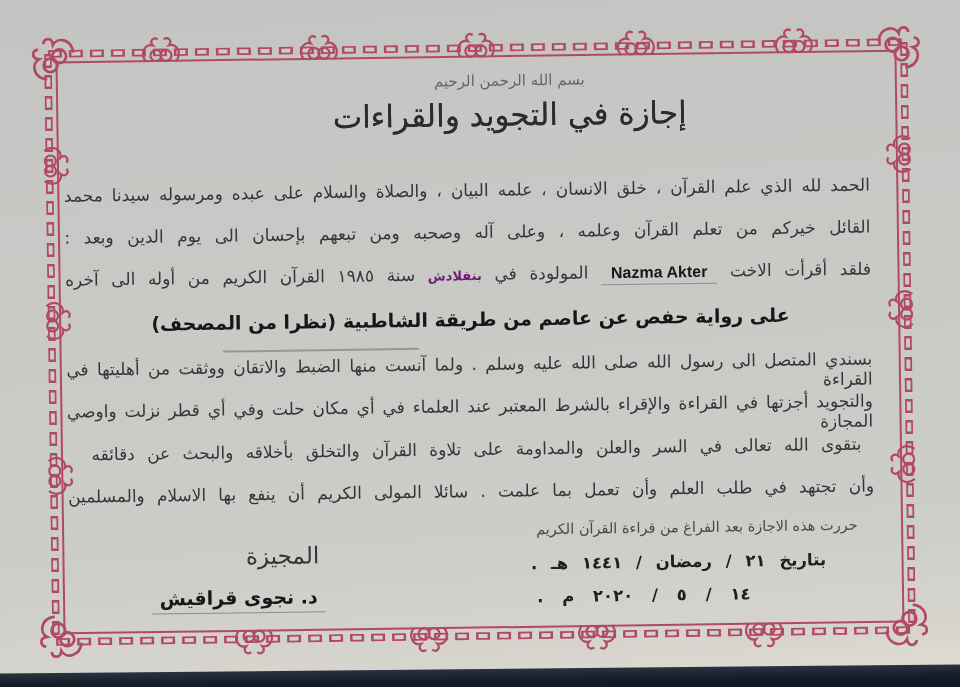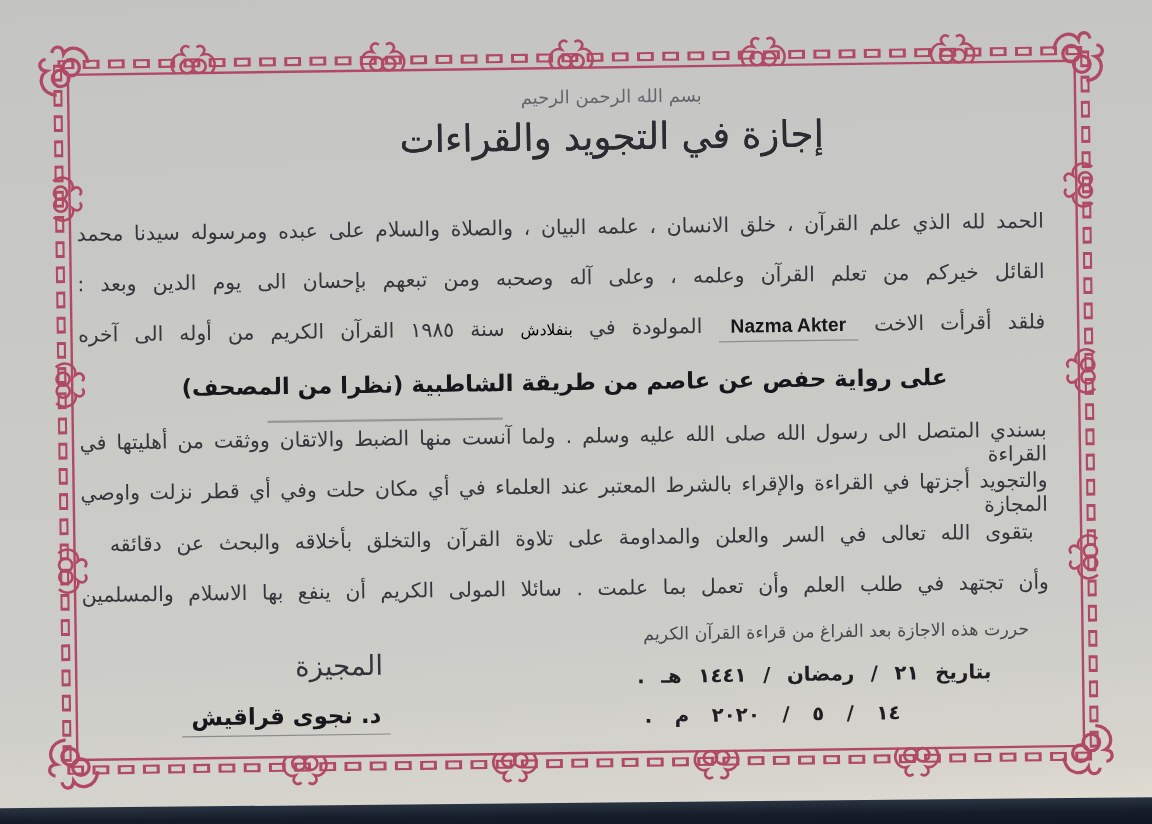--- a/index.html
+++ b/index.html
@@ -38,21 +38,21 @@
     direction:rtl;text-align:justify;text-align-last:justify;
     font-size:17px;color:#35353b;
   }
   .l1{top:180px}.l2{top:222px}.l3{top:264px}
   .l5{top:354px}.l6{top:396px}.l7{top:439px;left:90px;right:100px}.l8{top:481px}
   .student{
     direction:ltr;display:inline-block;
     font-family:"Liberation Sans",sans-serif;font-weight:bold;font-size:16px;color:#17171b;
     border-bottom:1px solid #8f8f92;padding:0 10px 2px 10px;
   }
-  .smallbold{font-weight:normal;font-size:13px;color:#000000;}
+  .smallbold{font-weight:bold;font-size:13px;color:#701a75;}
   .riwayah{
     position:absolute;right:170px;top:308px;
     direction:rtl;white-space:nowrap;
     font-weight:bold;font-size:19px;color:#17171b;
   }
   .riwayah-underline{
     position:absolute;left:223px;top:347px;width:196px;height:1.5px;
     background:#97979a;
   }
   .closing{

